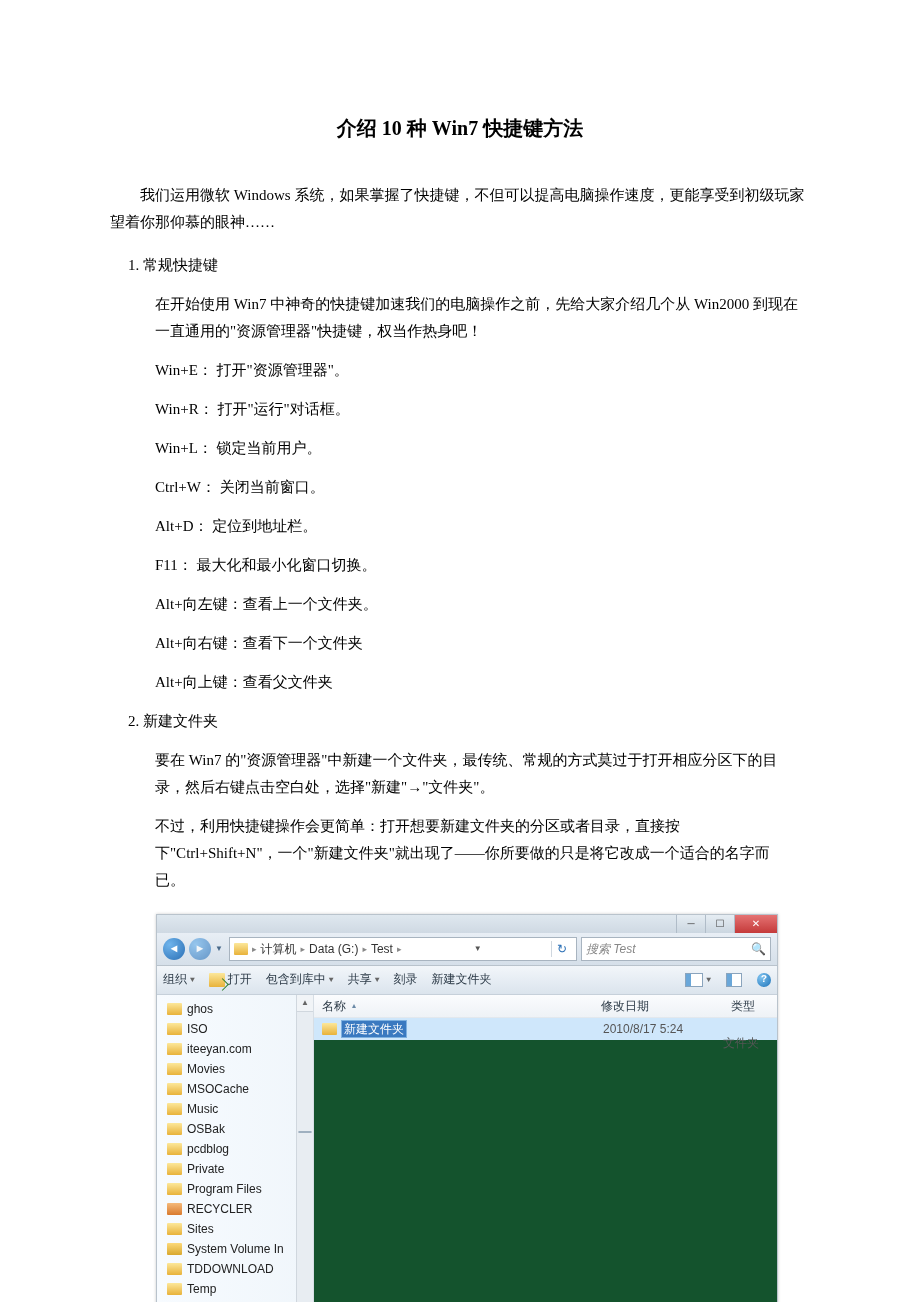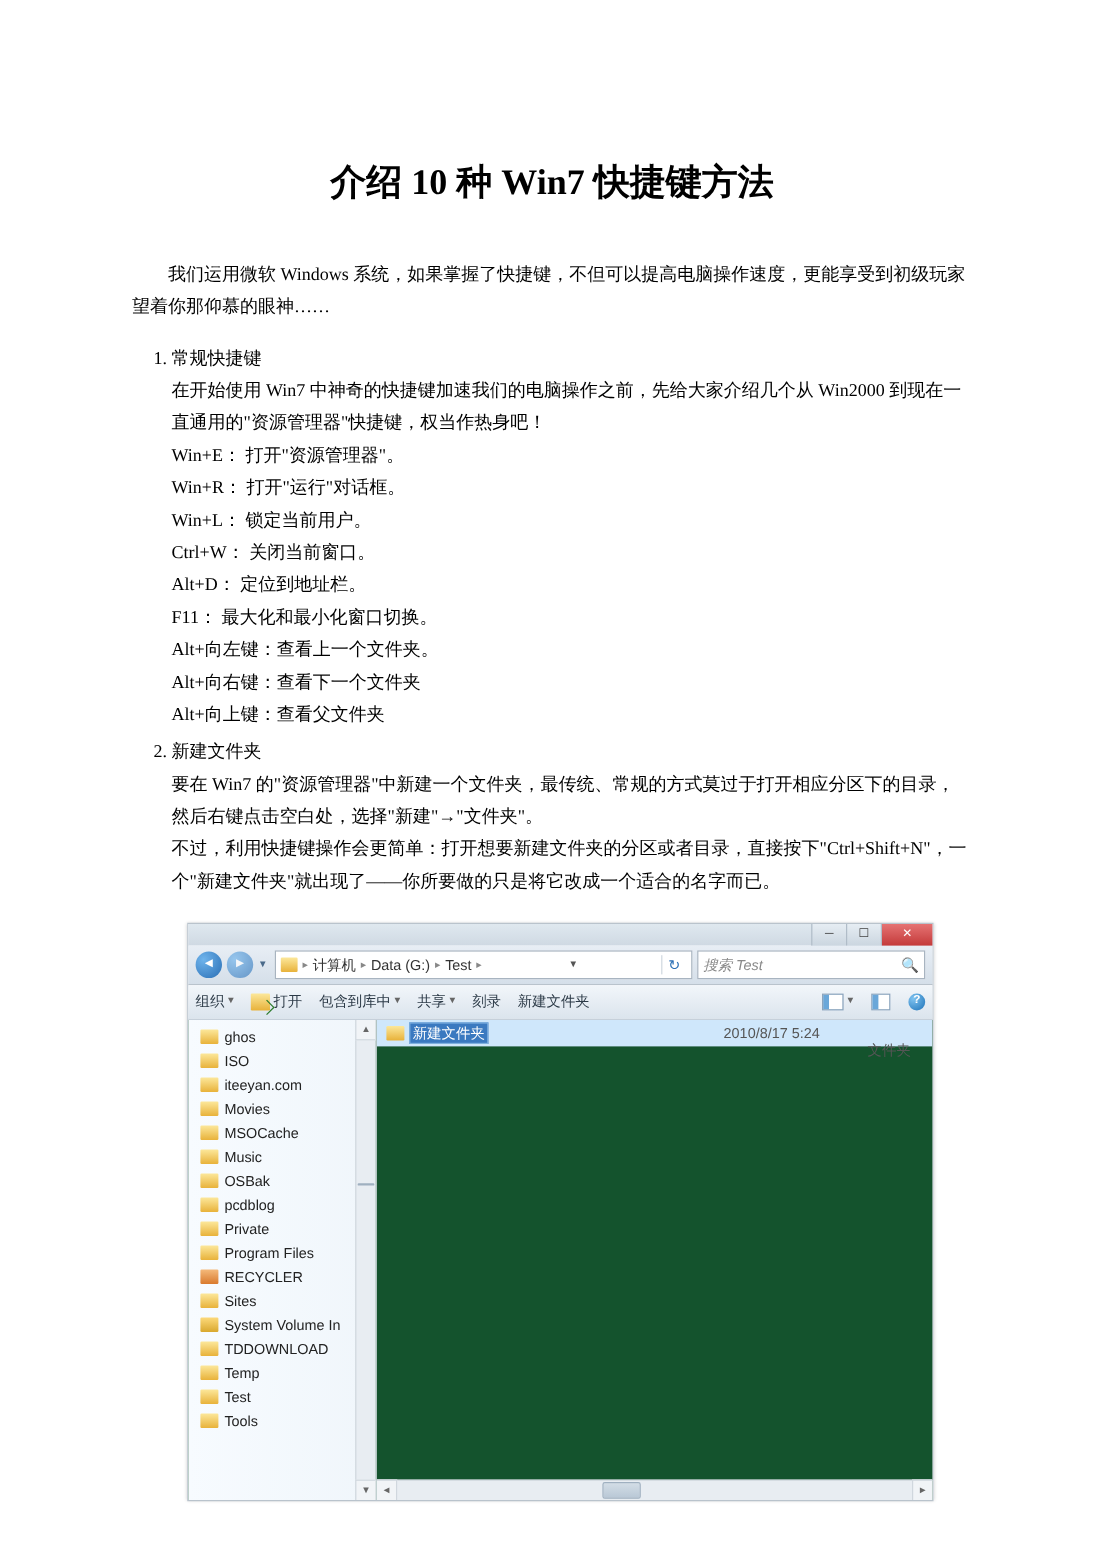--- a/index.html
+++ b/index.html
@@ -8,42 +8,42 @@
     line-height: 1.8;
     color: #000;
     background: #fff;
     margin: 0;
     padding: 110px 110px 60px 110px;
     width: 920px;
     box-sizing: border-box;
   }
   h1 {
     font-family: "SimSun", "宋体", serif;
-    font-size: 30px;
+    font-size: 20px;
     font-weight: bold;
     text-align: center;
-    margin: 16px 0 36px 0;
+    margin: 0 0 36px 0;
   }
   p.intro {
     text-indent: 2em;
     margin: 0 0 16px 0;
   }
   ol.top {
     list-style: decimal;
     padding-left: 2.2em;
     margin: 0;
   }
   ol.top > li {
     margin-bottom: 4px;
   }
   .sub {
     margin: 0;
   }
   .sub p {
-    margin: 0;
+    margin: 12px;
   }
   
   .explorer-wrap {
     margin: 20px 0 0 46px;
     width: 620px;
     font-family: "Microsoft YaHei", "Segoe UI", Tahoma, sans-serif;
     font-size: 12px;
     color: #333;
     border: 1px solid #b9c3cc;
     box-shadow: 0 0 3px rgba(0,0,0,0.2);
@@ -430,20 +430,29 @@
       <div class="vscroll">
         <div class="arrow">▲</div>
         <div class="track">
             <div class="thumb mid"></div>
           </div>
         <div class="arrow">▼</div>
       </div>
     </div>
 
     <div class="content">
+      <div class="cols">
+        <div class="col-name">
+          <span>名称</span>
+          <span class="sort-ind">▴</span>
+        </div>
+        <div class="col-date">修改日期</div>
+        <div class="col-sep"></div>
+        <div class="col-type">类型</div>
+      </div>
       <div class="row-new">
         <div class="name-cell">
           <span class="fold-ico"></span>
           <span class="edit-box">新建文件夹</span>
         </div>
         <div class="date-cell">2010/8/17 5:24</div>
         <div class="type-cell">文件夹</div>
       </div>
       <div class="hscroll">
         <div class="arrow">◄</div>

